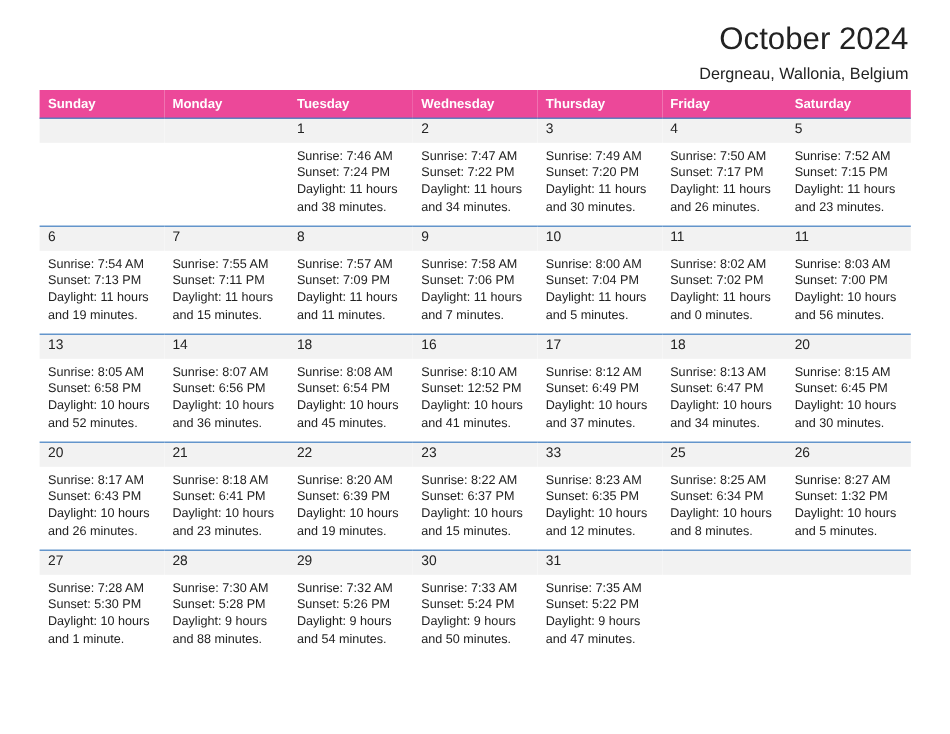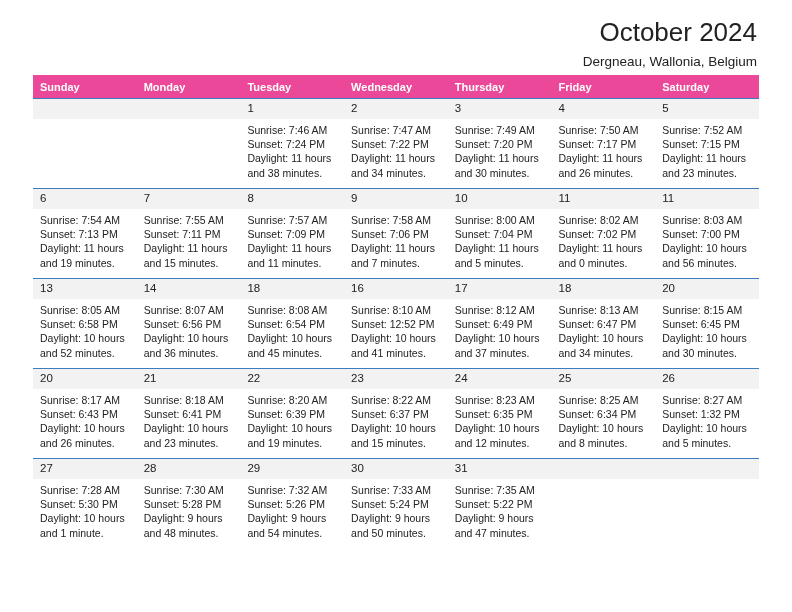--- a/index.html
+++ b/index.html
@@ -374,21 +374,21 @@
           <td>
             <div class="daynum">23</div>
             <div class="cell-body">
               <div class="cell-line">Sunrise: 8:22 AM</div>
               <div class="cell-line">Sunset: 6:37 PM</div>
               <div class="cell-line">Daylight: 10 hours</div>
               <div class="cell-line">and 15 minutes.</div>
             </div>
           </td>
           <td>
-            <div class="daynum">24</div>
+            <div class="daynum">33</div>
             <div class="cell-body">
               <div class="cell-line">Sunrise: 8:23 AM</div>
               <div class="cell-line">Sunset: 6:35 PM</div>
               <div class="cell-line">Daylight: 10 hours</div>
               <div class="cell-line">and 12 minutes.</div>
             </div>
           </td>
           <td>
             <div class="daynum">25</div>
             <div class="cell-body">
@@ -417,21 +417,21 @@
               <div class="cell-line">Daylight: 10 hours</div>
               <div class="cell-line">and 1 minute.</div>
             </div>
           </td>
           <td>
             <div class="daynum">28</div>
             <div class="cell-body">
               <div class="cell-line">Sunrise: 7:30 AM</div>
               <div class="cell-line">Sunset: 5:28 PM</div>
               <div class="cell-line">Daylight: 9 hours</div>
-              <div class="cell-line">and 48 minutes.</div>
+              <div class="cell-line">and 88 minutes.</div>
             </div>
           </td>
           <td>
             <div class="daynum">29</div>
             <div class="cell-body">
               <div class="cell-line">Sunrise: 7:32 AM</div>
               <div class="cell-line">Sunset: 5:26 PM</div>
               <div class="cell-line">Daylight: 9 hours</div>
               <div class="cell-line">and 54 minutes.</div>
             </div>

